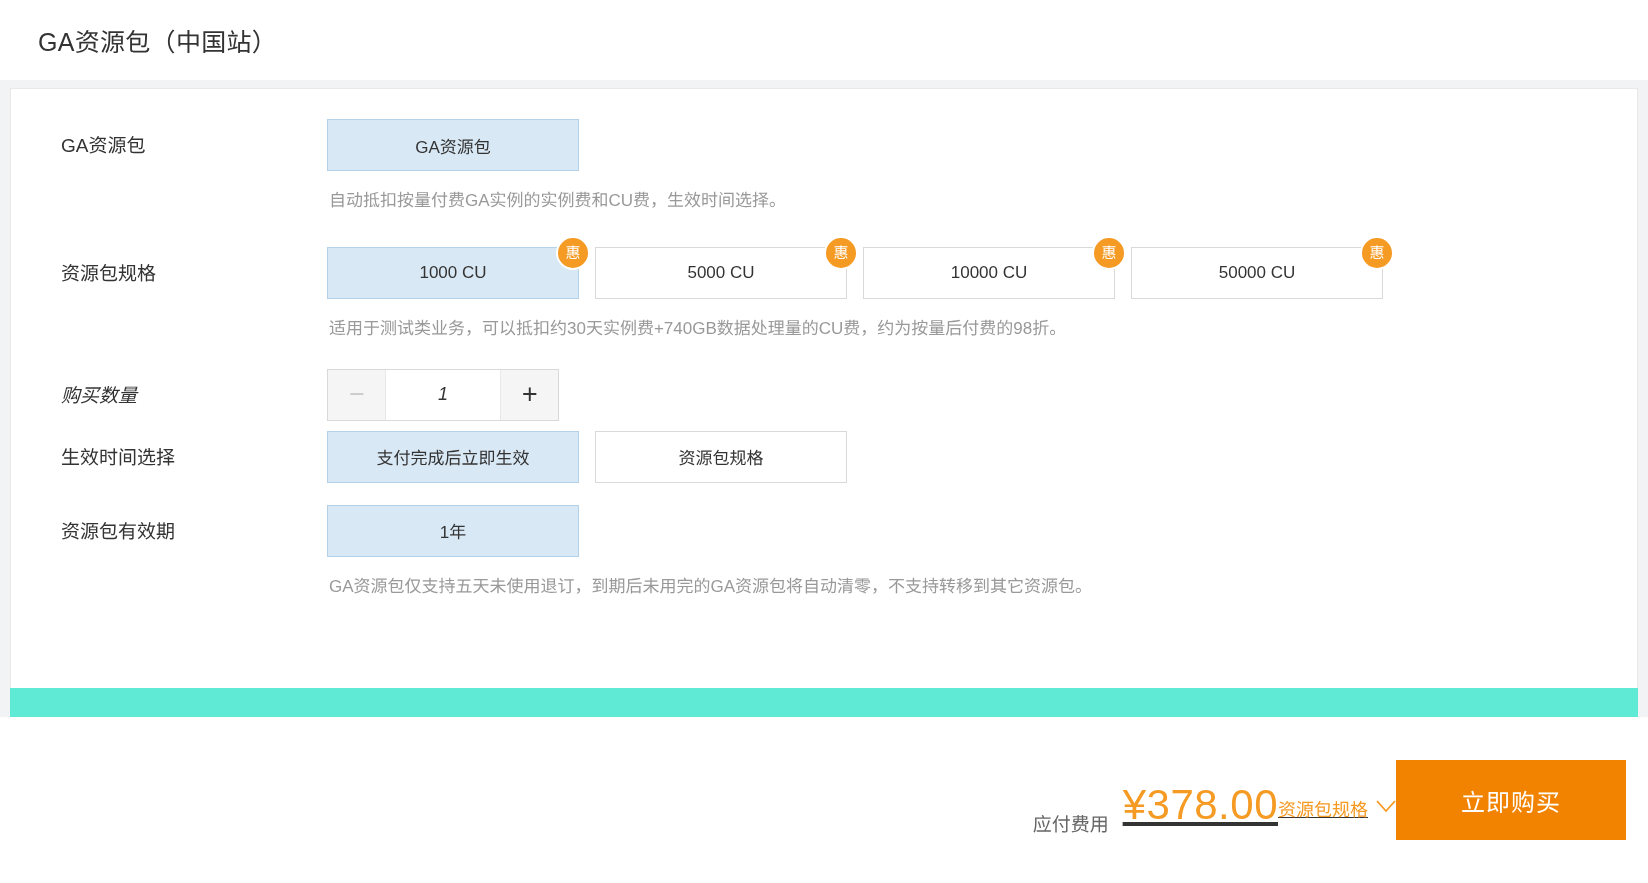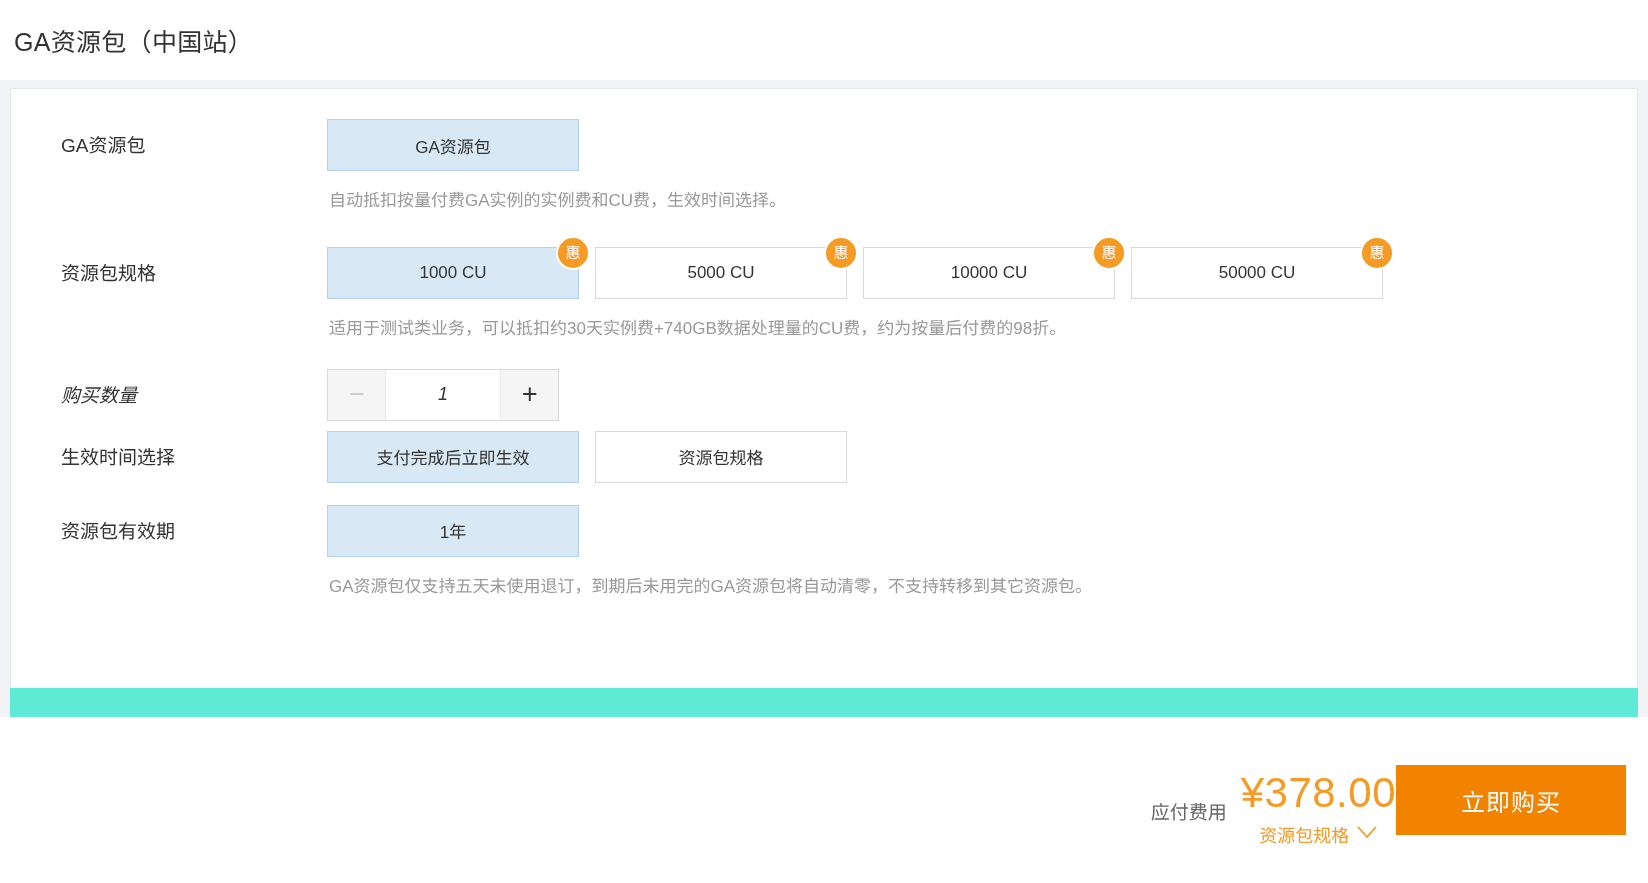--- a/index.html
+++ b/index.html
@@ -24,20 +24,21 @@
     background: #ffffff;
     display: flex;
     align-items: center;
     padding-left: 14px;
   }
   .page-title {
     font-size: 25px;
     color: #333333;
     font-weight: normal;
     letter-spacing: 0.3px;
+    margin-left: 24px;
   }
 
   
   .card-wrap {
     position: absolute;
     top: 88px;
     left: 10px;
     right: 10px;
     bottom: 0;
     background: #5eead4;
@@ -192,22 +193,23 @@
   }
   .price-label {
     font-size: 19px;
     color: #666666;
     padding-top: 26px;
     margin-right: 14px;
     white-space: nowrap;
   }
   .price-col {
     display: flex;
-    flex-direction: column;
-    align-items: center;
+    flex-direction: row;
+    align-items: center;
+    text-decoration: underline;
   }
   .price-value {
     font-size: 42px;
     color: #f59a23;
     line-height: 1.05;
     font-weight: normal;
     letter-spacing: 0.5px;
   }
   .detail-link {
     margin-top: 6px;
@@ -219,21 +221,21 @@
     align-self: center;
   }
   .detail-link .chev {
     display: inline-block;
     margin-left: 8px;
     font-size: 16px;
     line-height: 1;
   }
   .buy-button {
     width: 230px;
-    height: 70px;
+    height: 80px;
     background: #f28300;
     color: #ffffff;
     font-size: 24px;
     border: none;
     display: flex;
     align-items: center;
     justify-content: center;
     cursor: pointer;
     font-family: inherit;
     margin-right: 22px;

